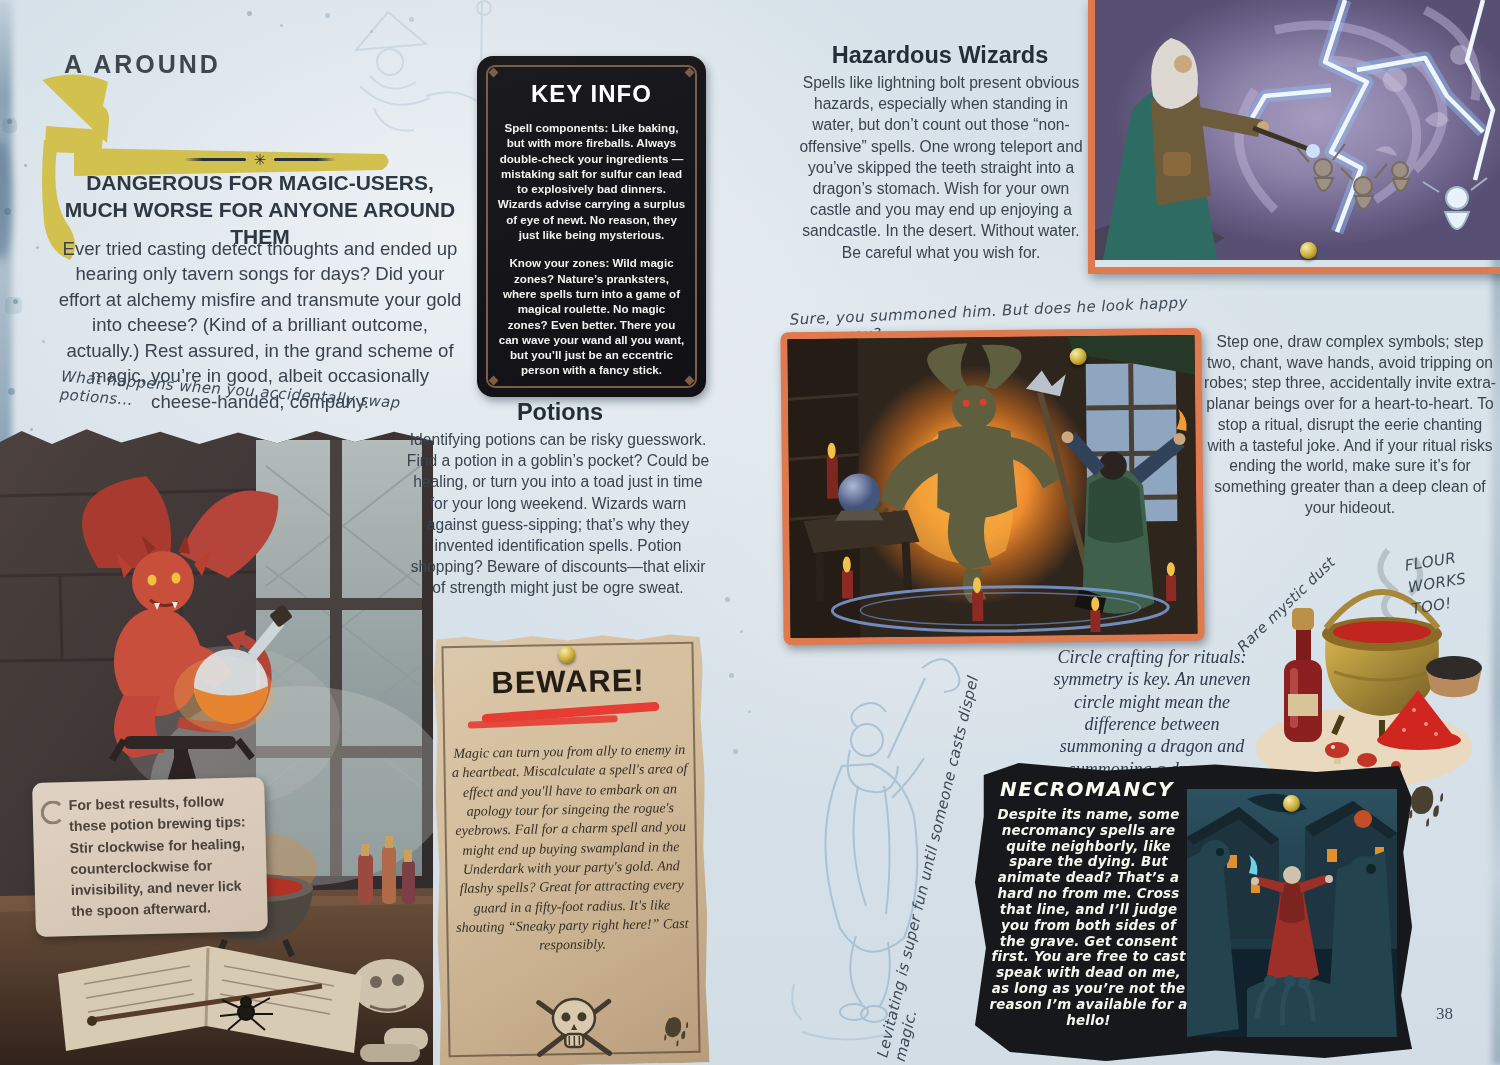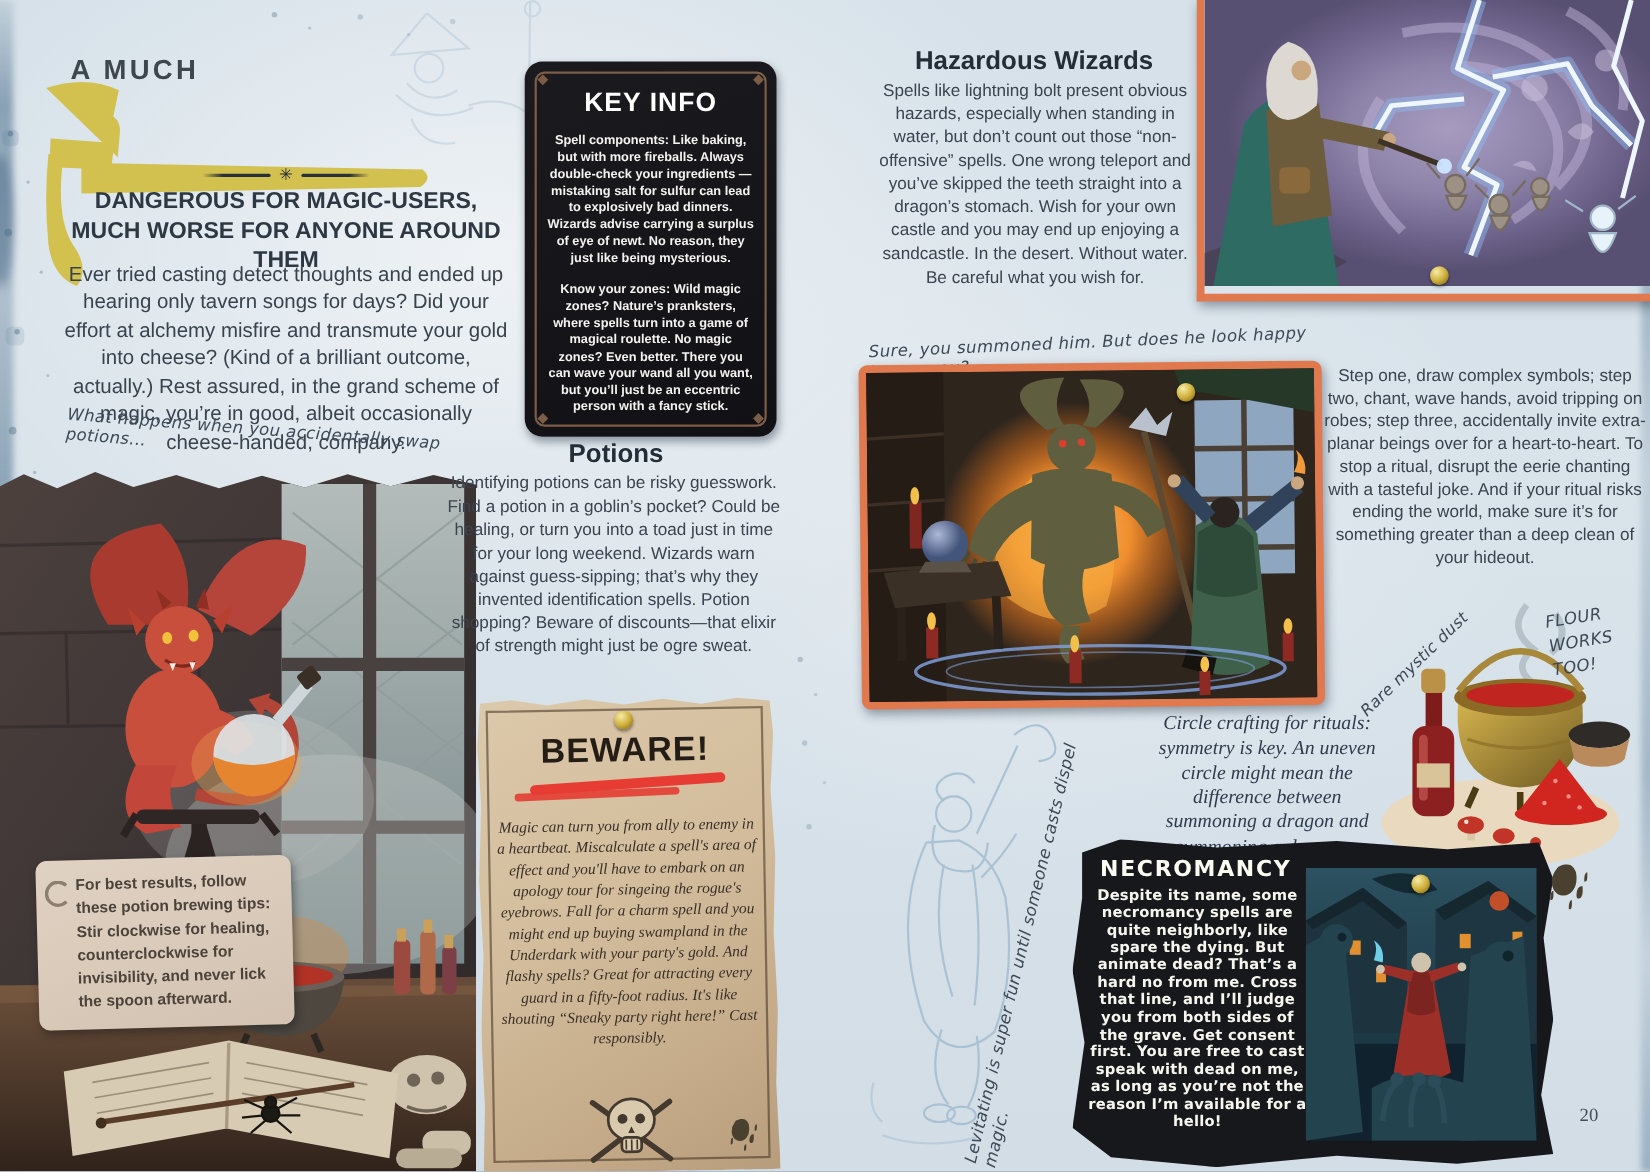--- a/index.html
+++ b/index.html
@@ -57,21 +57,21 @@
     box-shadow:10px 8px 0 -6px #4a4030,-8px 10px 0 -7px #4a4030,14px -2px 0 -7px #4a4030,4px 16px 0 -7px #4a4030,-4px -6px 0 -7px #4a4030;}
   
   .scrollnote{width:232px;background:linear-gradient(160deg,#e0d2c3,#d3c2b1);border-radius:10px;transform:rotate(-1.5deg);
     box-shadow:2px 4px 8px rgba(30,30,30,.5);padding:13px 14px 13px 36px;box-sizing:border-box;}
   .scrollnote:before{content:"";position:absolute;left:8px;top:18px;width:18px;height:18px;border:3px solid #8d7f6f;border-radius:50%;border-right-color:transparent;}
   .scrollnote .tip{font-size:14.2px;font-weight:700;line-height:1.5;color:#4b433a;}
   
   .figure{box-shadow:2px 4px 10px rgba(30,45,60,.45);}
   .frame-orange{border:7px solid #e0794e;border-radius:8px;}
   .necro-box{width:437px;height:298px;background:#16181b;
-    clip-path:polygon(2% 4%,10% 0%,30% 2.5%,55% .5%,78% 3%,97% 1%,100% 12%,98% 30%,100% 55%,97.5% 78%,100% 96%,80% 99%,55% 96.5%,30% 100%,8% 97%,0% 88%,2.5% 62%,0% 40%,2% 18%);}
+    clip-path:polygon(2% 4%,10% 0%,30% 2.5%,55% .5%,78% 3%,97% 1%,100% 12%,98% 30%,100% 55%,97.5% 78%,100% 96%,80% 99%,55% 96.5%,30% 100%,8% 97%,0% 88%,2.5% 62%,0% 40%,2% 18%);font-style:italic;}
   .necro-title{position:absolute;left:8px;top:14px;width:208px;text-align:center;font-size:20px;font-weight:800;letter-spacing:1.5px;color:#fbfbf2;font-family:"DejaVu Sans",sans-serif;}
   .necro-body{position:absolute;left:12px;top:44px;width:203px;text-align:center;font-size:13.4px;font-weight:700;line-height:1.18;color:#f7f6ee;font-family:"DejaVu Sans",sans-serif;letter-spacing:.2px;}
   .pagenum{font-family:"Liberation Serif",serif;font-size:17px;color:#414d59;}
   svg{display:block;}
 </style>
 </head>
 <body>
 
 <div class="page">
 
@@ -97,21 +97,21 @@
   </svg>
 
   <svg class="abs" style="left:12px;top:66px" width="390" height="205" viewBox="0 0 390 205">
     <g fill="#d2c04f">
       <path d="M30 14 q36 -12 66 2 l-5 24 q7 5 6 15 l-2 22 z"></path>
       <path d="M34 60 l58 4 -3 24 -56 -2 z"></path>
       <path d="M62 82 L372 88 q10 8 -2 16 L62 110 Z"></path>
       <path d="M46 74 q-8 56 8 82 q16 22 4 38 q-22 -8 -26 -38 q-4 -42 0 -82 z"></path>
     </g>
   </svg>
-  <div class="abs kicker" style="left:64px;top:50px">A MUCH</div>
+  <div class="abs kicker" style="left:64px;top:50px">A AROUND</div>
 
   <div class="abs divider" style="left:175px;top:152px;width:170px">
     <div class="bar"></div>
       <div class="star">✳</div>
       <div class="bar r"></div>
   </div>
   <div class="abs subtitle" style="left:62px;top:170px">DANGEROUS FOR MAGIC-USERS, MUCH WORSE FOR ANYONE AROUND THEM</div>
   <div class="abs body-lg" style="left:58px;top:236px">Ever tried casting detect thoughts and ended up hearing only tavern songs for days? Did your effort at alchemy misfire and transmute your gold into cheese? (Kind of a brilliant outcome, actually.) Rest assured, in the grand scheme of magic, you’re in good, albeit occasionally cheese-handed, company.</div>
   <div class="abs hand" style="left:60px;top:381px;width:348px;transform:rotate(4.5deg)">What happens when you accidentally swap potions...</div>
 
@@ -568,15 +568,15 @@
         </g>
         <circle cx="83" cy="192" r="6" fill="#2b4d59"></circle>
           <circle cx="103" cy="192" r="6" fill="#2b4d59"></circle>
           <circle cx="117" cy="194" r="6" fill="#2b4d59"></circle>
       </svg>
       <div class="pin" style="position:absolute;left:96px;top:6px"></div>
     </div>
   </div>
   <div class="abs splat" style="left:1414px;top:790px;transform:scale(1.4)"></div>
 
-  <div class="abs pagenum" style="left:1436px;top:1004px">20</div>
+  <div class="abs pagenum" style="left:1436px;top:1004px">38</div>
 
 </div>
 
 </body></html>

